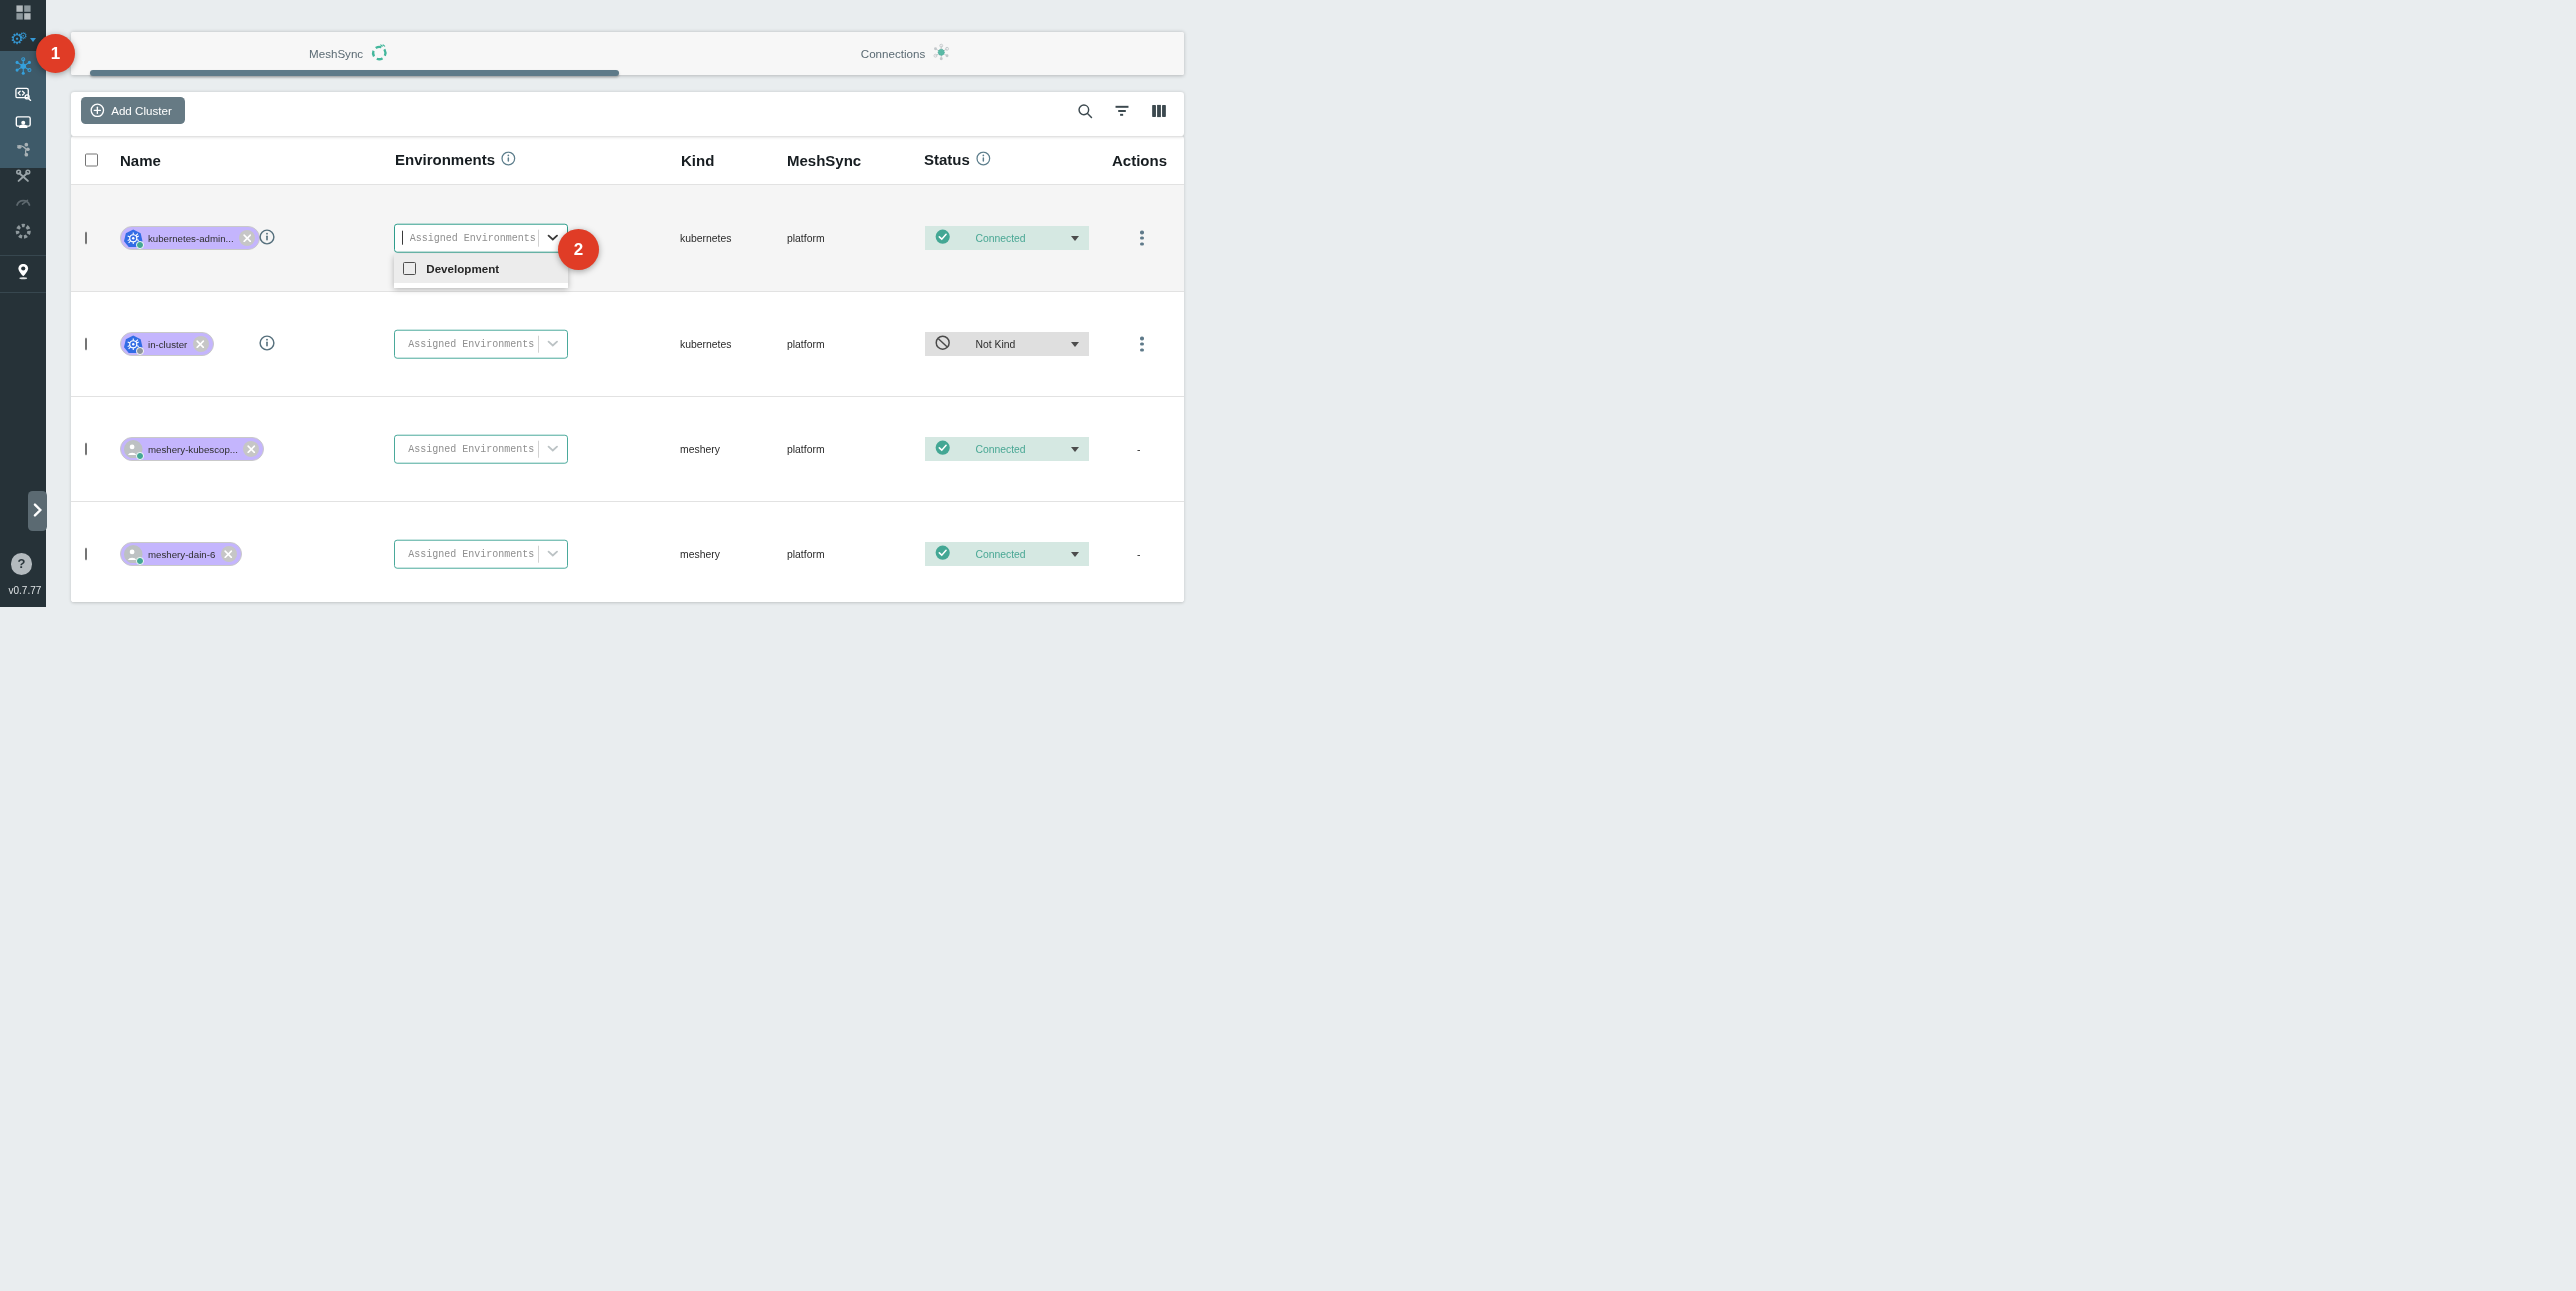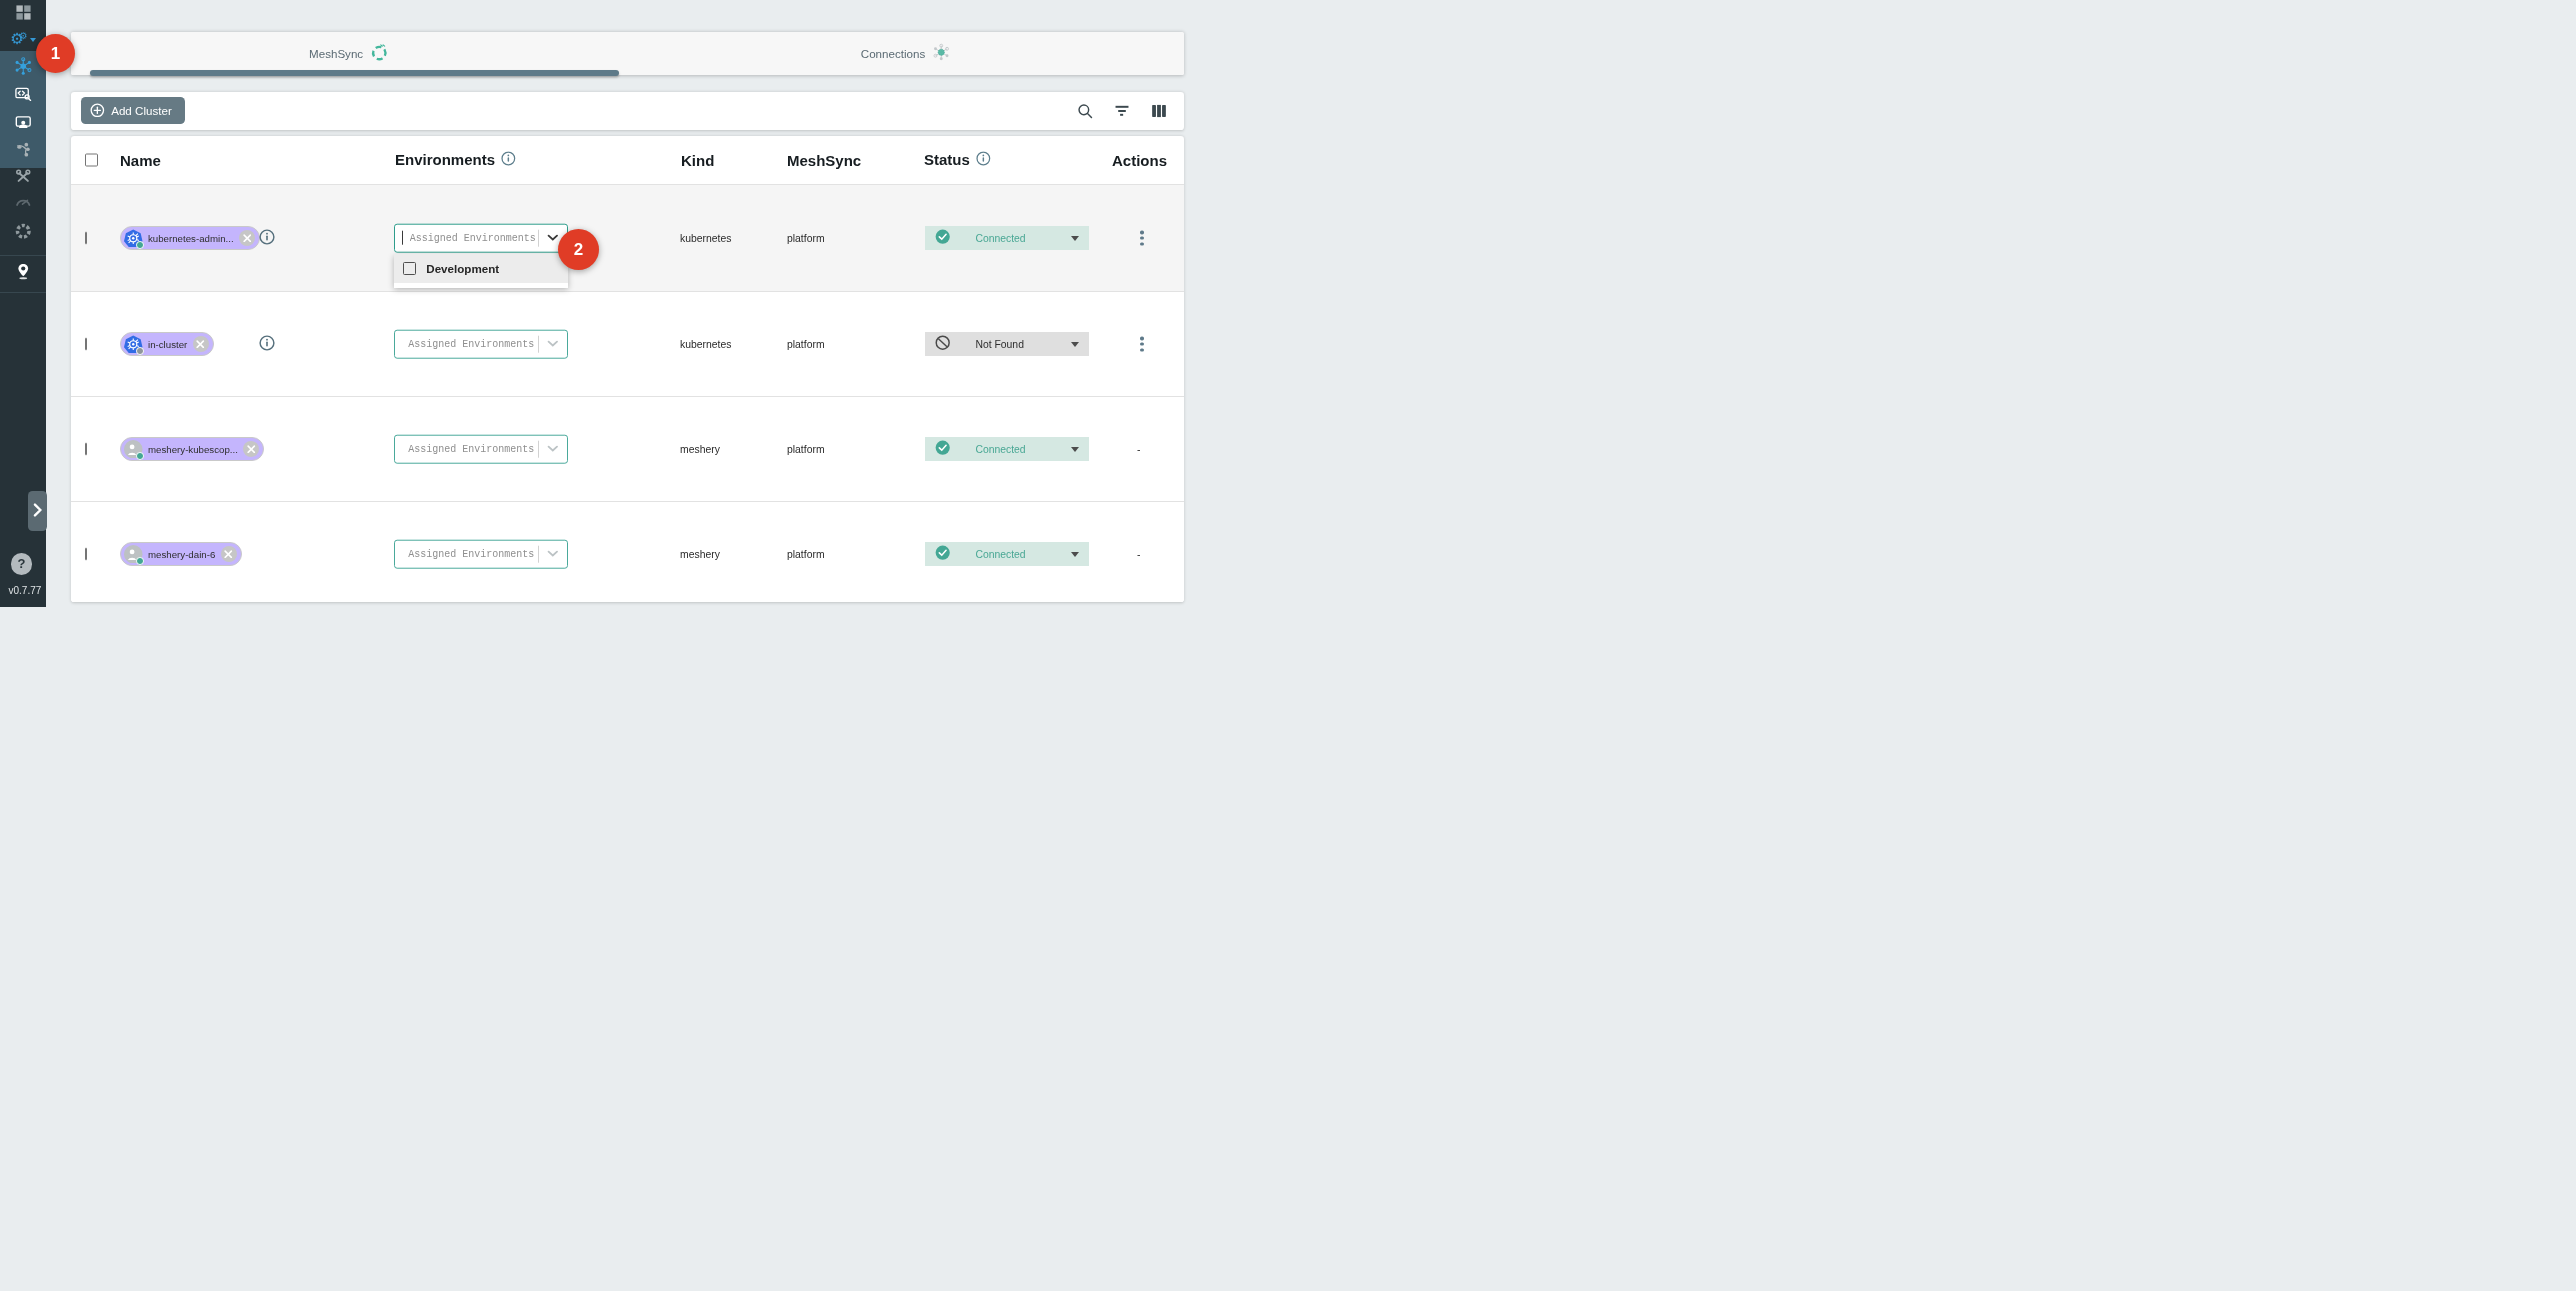--- a/index.html
+++ b/index.html
@@ -32,21 +32,21 @@
   .expand-tab { position:absolute; left:28px; top:491px; width:18.5px; height:40px; background:#5b6a72; border-radius:4.6px; display:flex; align-items:center; justify-content:center; cursor:pointer; }
   .help-circle { position:absolute; left:10.8px; top:553px; width:21.6px; height:21.6px; border-radius:50%; background:#b3babe; color:#29353b; font-weight:bold; font-size:13px; display:flex; align-items:center; justify-content:center; cursor:pointer; }
   .version { position:absolute; left:8.5px; top:585px; color:#dfe3e5; font-size:10px; }
 
   
   .tabbar { position:absolute; left:71px; top:32px; width:1113px; height:43px; background:#f7f7f7; border-radius:1.5px; box-shadow:0 0.8px 3.9px rgba(0,0,0,.22); display:flex; z-index:2; }
   .tab { width:50%; height:100%; display:flex; align-items:center; justify-content:center; gap:7px; color:#5a6a73; font-size:11.6px; cursor:pointer; }
   .tab-indicator { position:absolute; left:19.3px; bottom:-0.8px; width:529px; height:5.4px; background:#5e7a89; border-radius:3.1px; box-shadow:0 1.5px 2.3px rgba(0,0,0,.25); }
 
   
-  .toolbar { position:absolute; left:71px; top:92px; width:1113px; height:38px; background:#fff; border-radius:3.1px; box-shadow:0 0.8px 3.1px rgba(0,0,0,.18); z-index:2; }
+  .toolbar { position:absolute; left:71px; top:92px; width:1113px; height:44px; background:#fff; border-radius:3.1px; box-shadow:0 0.8px 3.1px rgba(0,0,0,.18); z-index:2; }
   .add-btn { position:absolute; left:10px; top:5.4px; height:27px; padding:0 13px 0 9.3px; background:#667a84; border:none; border-radius:4.6px; color:#fff; font-size:11.6px; display:flex; align-items:center; gap:6.2px; cursor:pointer; font-family:inherit; }
   .tool-icons { position:absolute; right:17px; top:0; height:38px; display:flex; align-items:center; gap:21px; }
   .tool-btn { cursor:pointer; display:flex; align-items:center; }
 
   
   .tablecard { position:absolute; left:71px; top:136px; width:1113px; height:466px; background:#fff; border-radius:3.1px; box-shadow:0 0.8px 3.1px rgba(0,0,0,.18); overflow:hidden; z-index:1; }
   .thead { position:relative; height:49px; border-bottom:0.8px solid #e2e2e2; font-weight:bold; font-size:15px; color:#171d21; }
   .th { position:absolute; top:50%; transform:translateY(-50%); display:flex; align-items:center; gap:6.2px; white-space:nowrap; }
   .row { position:relative; border-bottom:0.8px solid #e2e2e2; }
   .row-1 { height:107px; background:#f5f5f5; }
@@ -452,21 +452,21 @@
     </span>
     <span class="cell kind-pos">kubernetes</span>
     <span class="cell cat-pos">platform</span>
     <span class="cell status status-notfound">
       <span>
         <svg width="15.4" height="15.4" viewBox="0 0 20 20" fill="none" stroke="#4a4a4a" stroke-width="1.9">
             <circle cx="10" cy="10" r="8.4"></circle>
             <line x1="4.4" y1="4.8" x2="15.6" y2="15.2"></line>
           </svg>
       </span>
-      <span class="status-label">Not Found</span>
+      <span class="status-label">Not Kind</span>
       <span class="status-tri"></span>
     </span>
     <span class="cell kebab">
         <i></i>
         <i></i>
         <i></i>
       </span>
   </div>
 
   <div class="row row-n">

